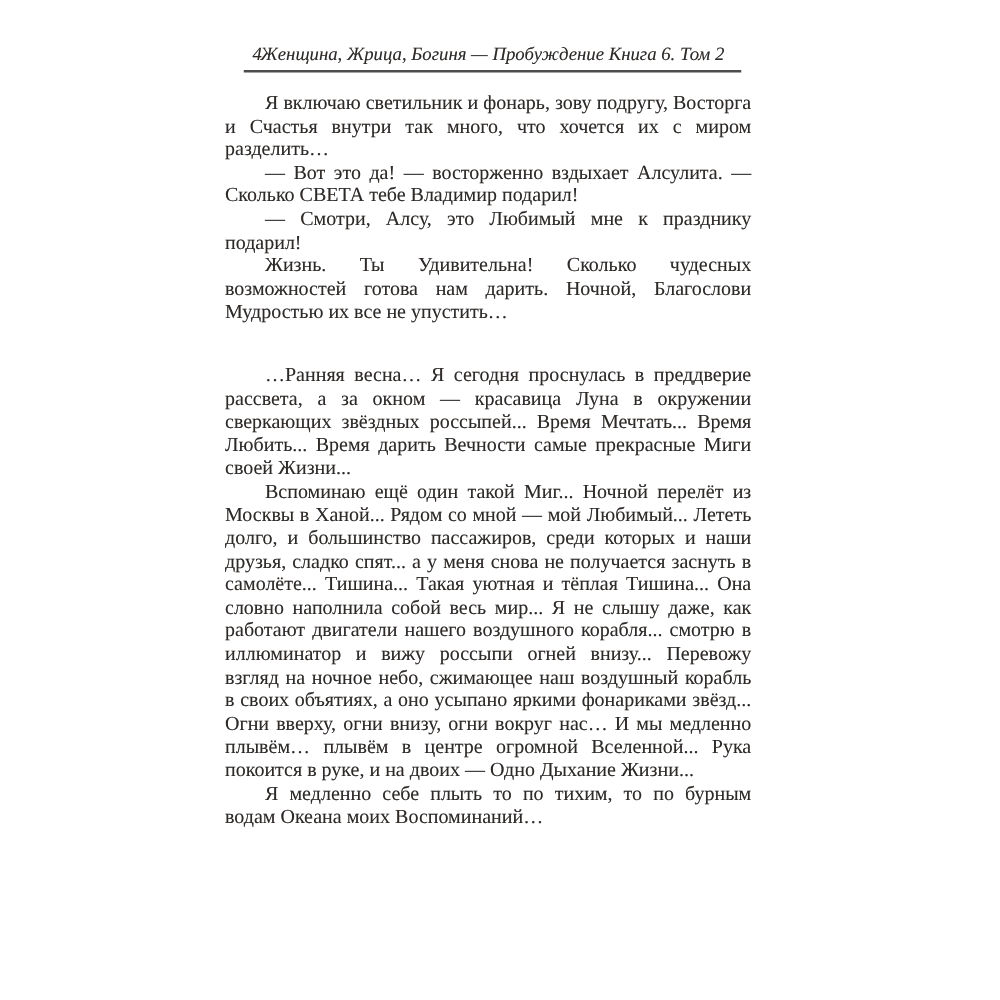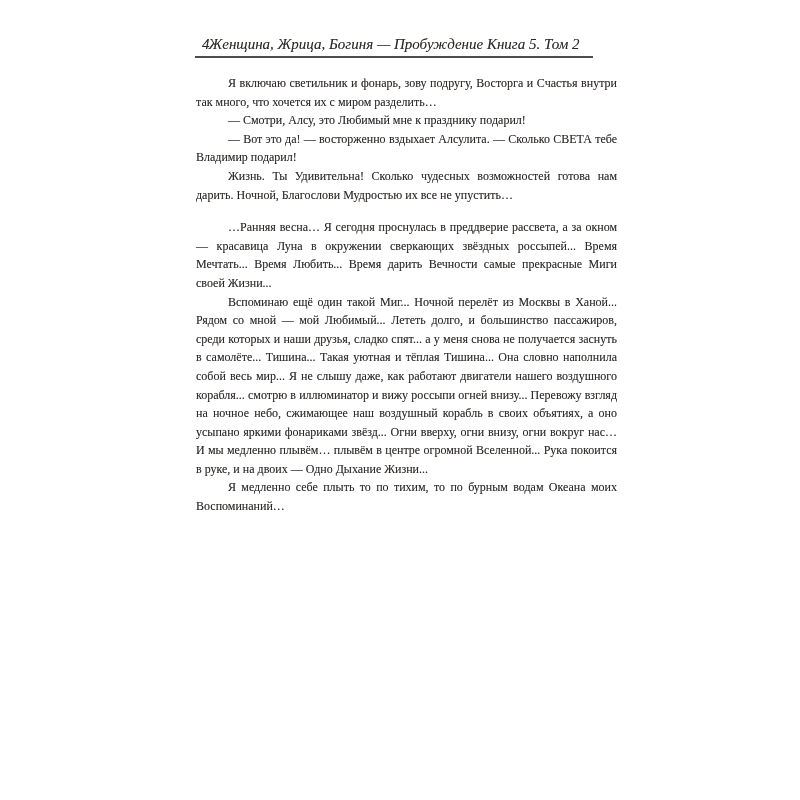--- a/index.html
+++ b/index.html
@@ -33,44 +33,44 @@
   }
   .page-number {
     position: absolute;
     left: 7px;
     bottom: 3px;
     font-style: italic;
   }
   .page-body {
     position: absolute;
     top: 74px;
-    left: 196px;
+    left: 180px;
     width: 421px;
-    font-size: 12px;
+    font-size: 16px;
     line-height: 18.6px;
     text-align: justify;
   }
   .para {
     margin: 0;
     text-indent: 32px;
   }
   .para.gap {
-    margin-top: 14px;
+    margin-top: 32px;
   }
 </style>
 </head>
 <body>
 
 <div class="page" style="--bg: #ffffff; --text: #2d2a28; --rule: #4d4d4d;">
   <div class="running-header">
     <span class="page-number">4</span>
-    <span class="running-title">Женщина, Жрица, Богиня — Пробуждение Книга 5. Том 2</span>
+    <span class="running-title">Женщина, Жрица, Богиня — Пробуждение Книга 6. Том 2</span>
   </div>
   <div class="page-body">
       <p class="para">Я включаю светильник и фонарь, зову подругу, Восторга и Счастья внутри так много, что хочется их с миром разделить…</p>
+      <p class="para">— Вот это да! — восторженно вздыхает Алсулита. — Сколько СВЕТА тебе Владимир подарил!</p>
       <p class="para">— Смотри, Алсу, это Любимый мне к празднику подарил!</p>
-      <p class="para">— Вот это да! — восторженно вздыхает Алсулита. — Сколько СВЕТА тебе Владимир подарил!</p>
       <p class="para">Жизнь. Ты Удивительна! Сколько чудесных возможностей готова нам дарить. Ночной, Благослови Мудростью их все не упустить…</p>
       <p class="para gap">…Ранняя весна… Я сегодня проснулась в преддверие рассвета, а за окном — красавица Луна в окружении сверкающих звёздных россыпей... Время Мечтать... Время Любить... Время дарить Вечности самые прекрасные Миги своей Жизни...</p>
       <p class="para">Вспоминаю ещё один такой Миг... Ночной перелёт из Москвы в Ханой... Рядом со мной — мой Любимый... Лететь долго, и большинство пассажиров, среди которых и наши друзья, сладко спят... а у меня снова не получается заснуть в самолёте... Тишина... Такая уютная и тёплая Тишина... Она словно наполнила собой весь мир... Я не слышу даже, как работают двигатели нашего воздушного корабля... смотрю в иллюминатор и вижу россыпи огней внизу... Перевожу взгляд на ночное небо, сжимающее наш воздушный корабль в своих объятиях, а оно усыпано яркими фонариками звёзд... Огни вверху, огни внизу, огни вокруг нас… И мы медленно плывём… плывём в центре огромной Вселенной... Рука покоится в руке, и на двоих — Одно Дыхание Жизни...</p>
       <p class="para">Я медленно себе плыть то по тихим, то по бурным водам Океана моих Воспоминаний…</p>
     </div>
 </div>
 
 </body></html>

